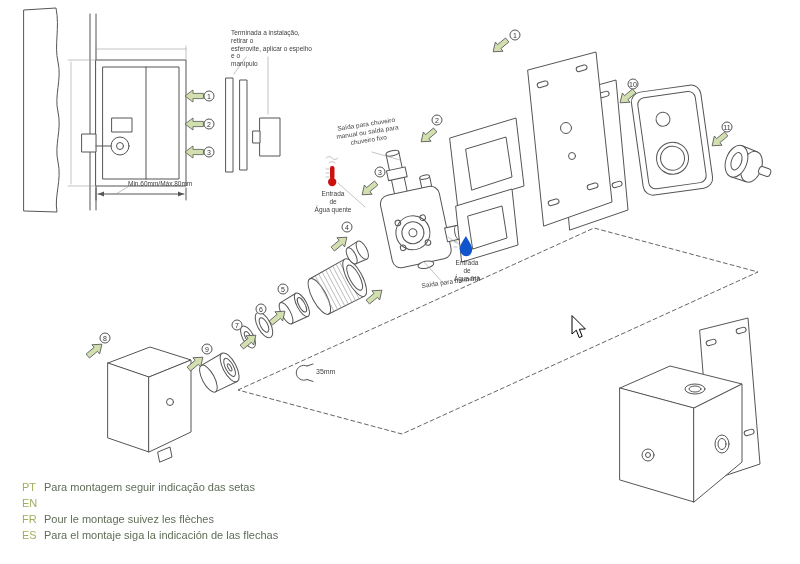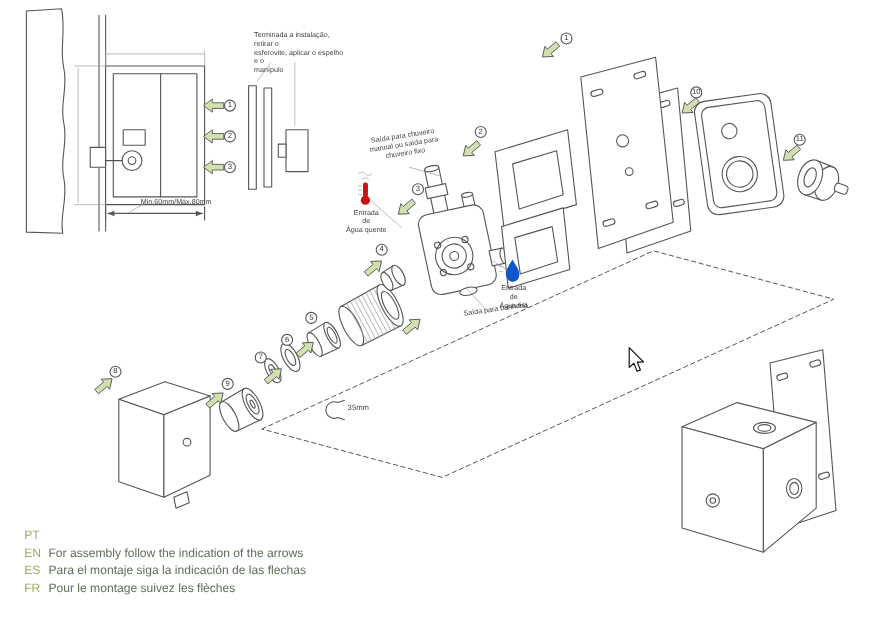--- a/index.html
+++ b/index.html
@@ -312,28 +312,28 @@
   <div class="marker" style="left:207px; top:349px;">9</div>
   <div class="marker" style="left:633px; top:84px;">10</div>
   <div class="marker" style="left:727px; top:127px;">11</div>
   <div class="marker" style="left:209px; top:96px;">1</div>
   <div class="marker" style="left:209px; top:124px;">2</div>
   <div class="marker" style="left:209px; top:152px;">3</div>
 
   <div class="legend">
     <div class="legend-row">
       <span class="legend-code">PT</span>
+      <span class="legend-text">Para montagem seguir indicação das setas</span>
     </div>
     <div class="legend-row">
       <span class="legend-code">EN</span>
-      <span class="legend-text">For assembly follow the indication of the arrows</span>
+    </div>
+    <div class="legend-row">
+      <span class="legend-code">FR</span>
+      <span class="legend-text">Pour le montage suivez les flèches</span>
     </div>
     <div class="legend-row">
       <span class="legend-code">ES</span>
       <span class="legend-text">Para el montaje siga la indicación de las flechas</span>
     </div>
-    <div class="legend-row">
-      <span class="legend-code">FR</span>
-      <span class="legend-text">Pour le montage suivez les flèches</span>
-    </div>
   </div>
 
 </div>
 
 </body></html>

